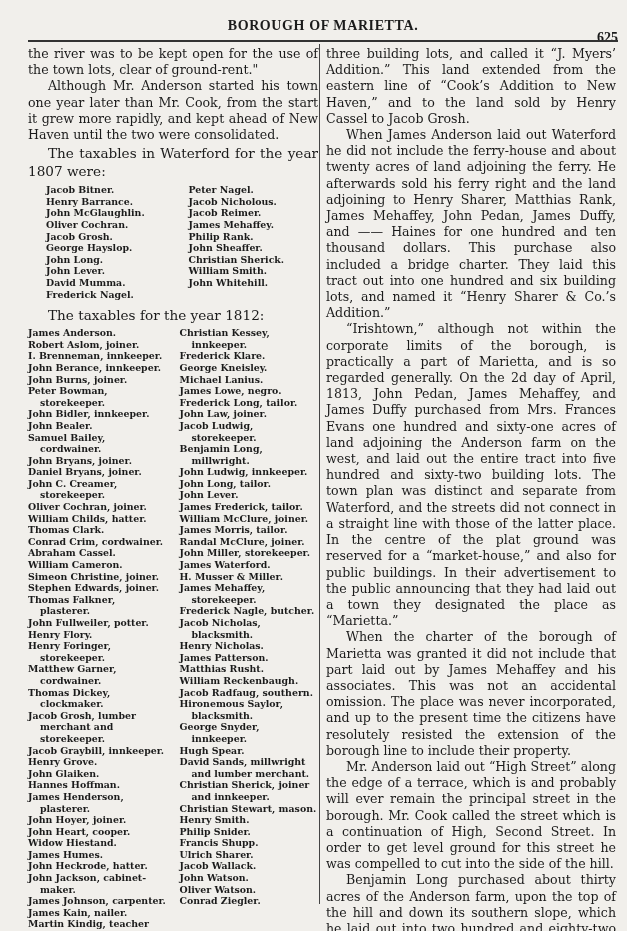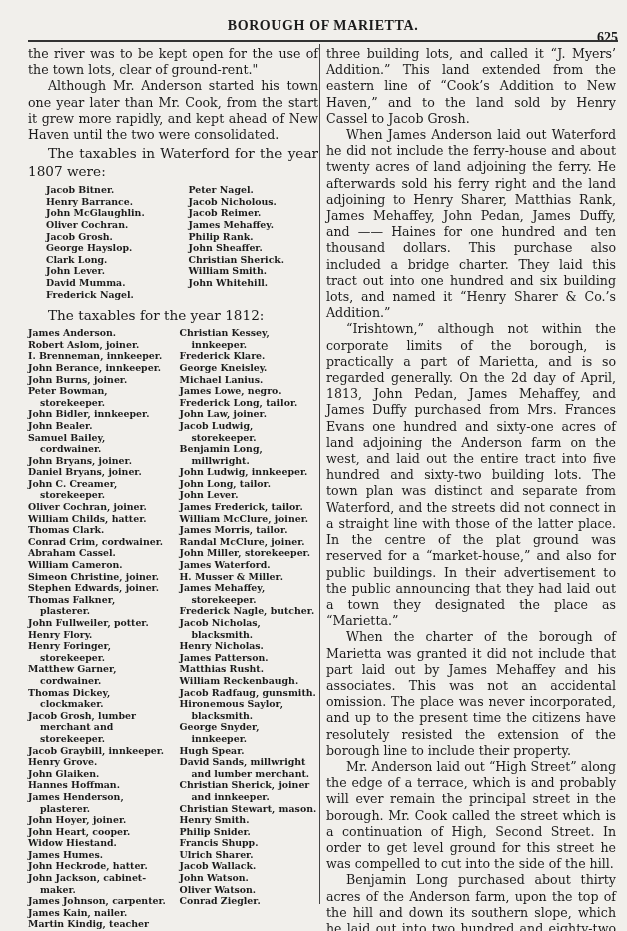--- a/index.html
+++ b/index.html
@@ -52,21 +52,21 @@
     <p class="indent">Although Mr. Anderson started his town one year later than Mr. Cook, from the start it grew more rapidly, and kept ahead of New Haven until the two were consolidated.</p>
     <p class="lead" style="font-size:13.6px;line-height:18px;">The taxables in Waterford for the year 1807 were:</p>
     <div class="list w1807">
       <div class="sublist" id="l1807a">
           <div class="item">Jacob Bitner.</div>
           <div class="item">Henry Barrance.</div>
           <div class="item">John McGlaughlin.</div>
           <div class="item">Oliver Cochran.</div>
           <div class="item">Jacob Grosh.</div>
           <div class="item">George Hayslop.</div>
-          <div class="item">Clark Long.</div>
+          <div class="item">John Long.</div>
           <div class="item">John Lever.</div>
           <div class="item">David Mumma.</div>
           <div class="item">Frederick Nagel.</div>
         </div>
       <div class="sublist" id="l1807b">
           <div class="item">Peter Nagel.</div>
           <div class="item">Jacob Nicholous.</div>
           <div class="item">Jacob Reimer.</div>
           <div class="item">James Mehaffey.</div>
           <div class="item">Philip Rank.</div>
@@ -142,21 +142,21 @@
           <div class="item">John Miller, storekeeper.</div>
           <div class="item">James Waterford.</div>
           <div class="item">H. Musser &amp; Miller.</div>
           <div class="item">James Mehaffey, storekeeper.</div>
           <div class="item">Frederick Nagle, butcher.</div>
           <div class="item">Jacob Nicholas, blacksmith.</div>
           <div class="item">Henry Nicholas.</div>
           <div class="item">James Patterson.</div>
           <div class="item">Matthias Rusht.</div>
           <div class="item">William Reckenbaugh.</div>
-          <div class="item">Jacob Radfaug, gunsmith.</div>
+          <div class="item">Jacob Radfaug, southern.</div>
           <div class="item">Hironemous Saylor, blacksmith.</div>
           <div class="item">George Snyder, innkeeper.</div>
           <div class="item">Hugh Spear.</div>
           <div class="item">David Sands, millwright and lumber merchant.</div>
           <div class="item">Christian Sherick, joiner and innkeeper.</div>
           <div class="item">Christian Stewart, mason.</div>
           <div class="item">Henry Smith.</div>
           <div class="item">Philip Snider.</div>
           <div class="item">Francis Shupp.</div>
           <div class="item">Ulrich Sharer.</div>

